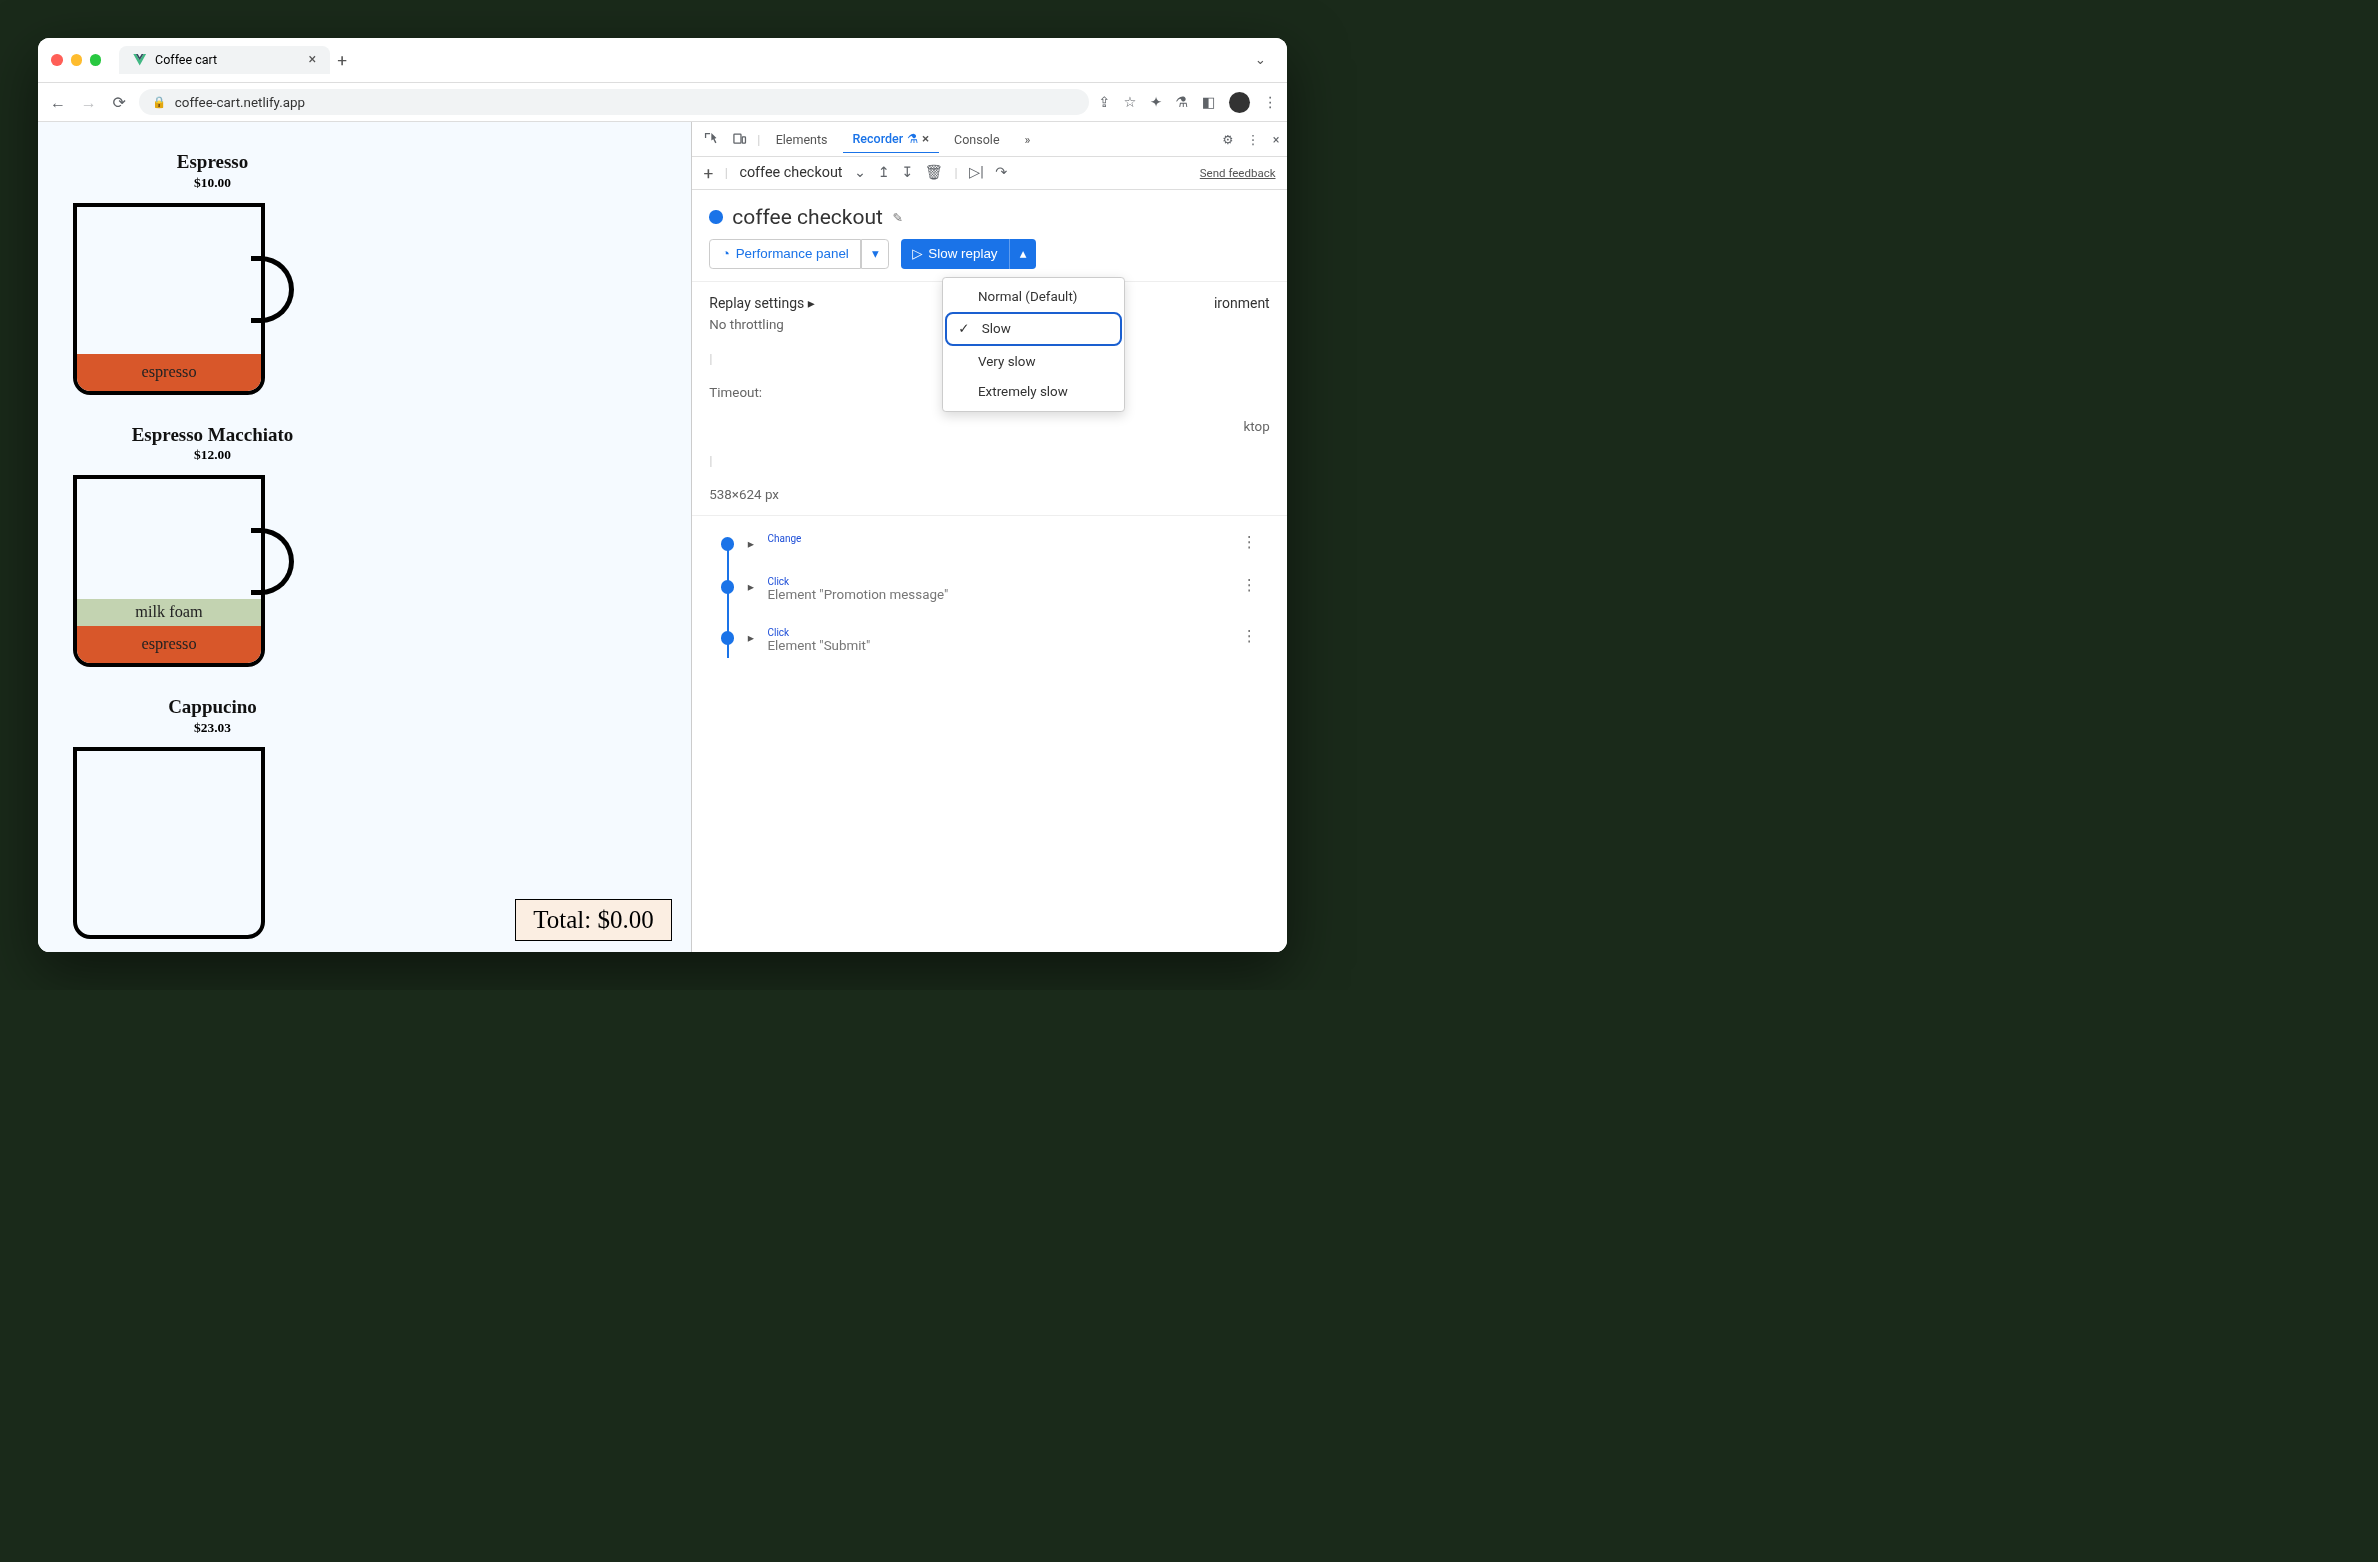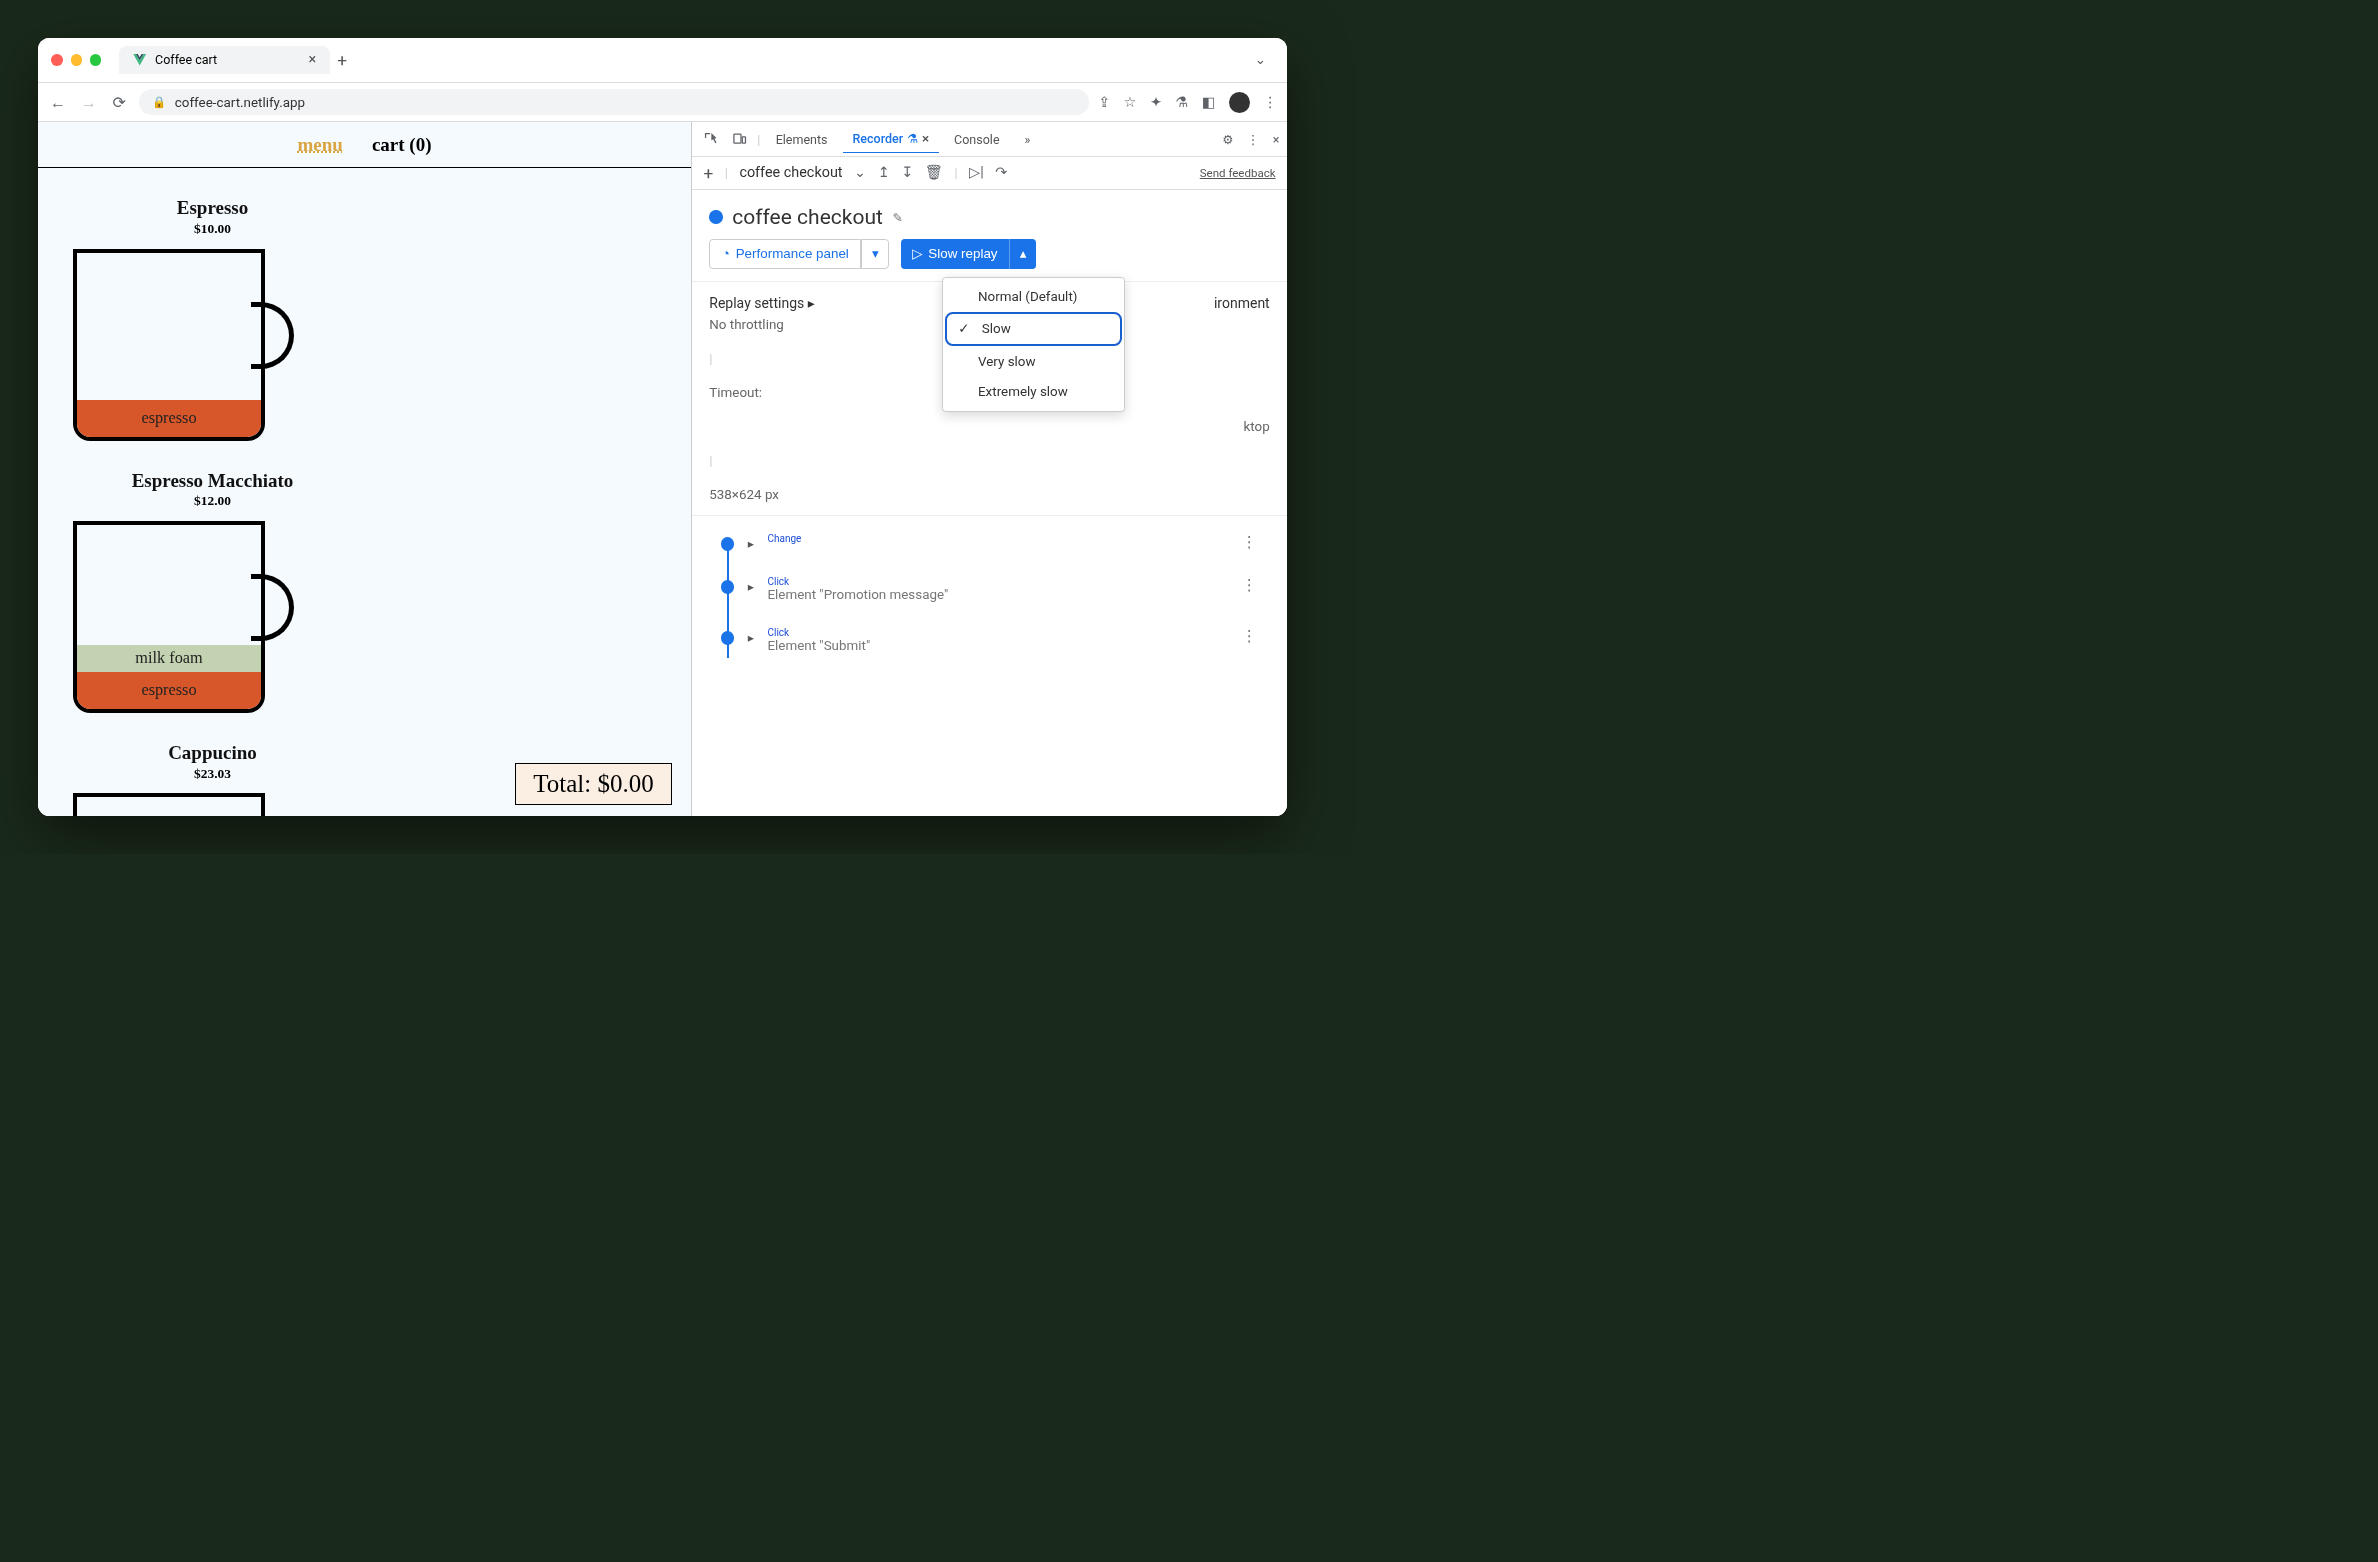--- a/index.html
+++ b/index.html
@@ -1,17 +1,17 @@
 <!DOCTYPE html>
 <html><head>
 <meta charset="utf-8">
 <style>
 * { box-sizing: border-box; margin: 0; padding: 0; }
 body { font-family: -apple-system, BlinkMacSystemFont, "Segoe UI", Roboto, sans-serif; background: #1a2a1a; padding: 38px; }
-.browser-window { background: #fff; border-radius: 11.5px; overflow: hidden; box-shadow: 0 19px 58px rgba(0,0,0,0.5); width: 1249px; height: 778px; display: flex; flex-direction: column; }
+.browser-window { background: #fff; border-radius: 11.5px; overflow: hidden; box-shadow: 0 19px 58px rgba(0,0,0,0.5); width: 1249px; height: 914px; display: flex; flex-direction: column; }
 .title-bar { display: flex; align-items: center; padding: 7.7px 13.4px; background: #fff; border-bottom: 1px solid #ddd; }
 .traffic { display: flex; gap: 7.7px; margin-right: 17.3px; }
 .traffic span { width: 11.5px; height: 11.5px; border-radius: 50%; }
 .t-red { background: #ff5f57; } .t-yel { background: #febc2e; } .t-grn { background: #28c840; }
 .tab { display: flex; align-items: center; gap: 7.7px; background: #f1f3f4; padding: 5.8px 13.4px; border-radius: 7.7px 7.7px 0 0; font-size: 12.5px; min-width: 211px; }
 .tab-favicon { width: 15.4px; height: 15.4px; }
 .tab-close { margin-left: auto; font-size: 14.4px; color: #555; cursor: pointer; }
 .new-tab { margin-left: 7.7px; font-size: 17.3px; color: #555; cursor: pointer; }
 .chevron-tabs { margin-left: auto; font-size: 13.4px; color: #555; padding: 3.8px 7.7px; }
 .url-bar { display: flex; align-items: center; padding: 5.8px 9.6px; gap: 9.6px; background: #fff; border-bottom: 1px solid #ddd; }
@@ -110,24 +110,20 @@
       <span>⚗</span>
       <span>◧</span>
       <span style="width:21px;height:21px;background:#333;border-radius:50%;display:inline-block"></span>
       <span>⋮</span>
     </div>
   </div>
 
   <div class="content-area">
 
     <div class="page">
-      <div class="app-nav">
-        <a href="#" class="active">menu</a>
-        <a href="#">cart (0)</a>
-      </div>
       <div class="products" id="products-container">
           <div class="product">
     <div class="product-title">Espresso</div>
     <div class="product-price">$10.00</div>
     <div class="cup">
       <div class="cup-body">
                 <div class="layer" style="background:#d8572a;height:37px;bottom:0px">espresso</div>
               </div>
       <div class="cup-handle"></div>
     </div>

